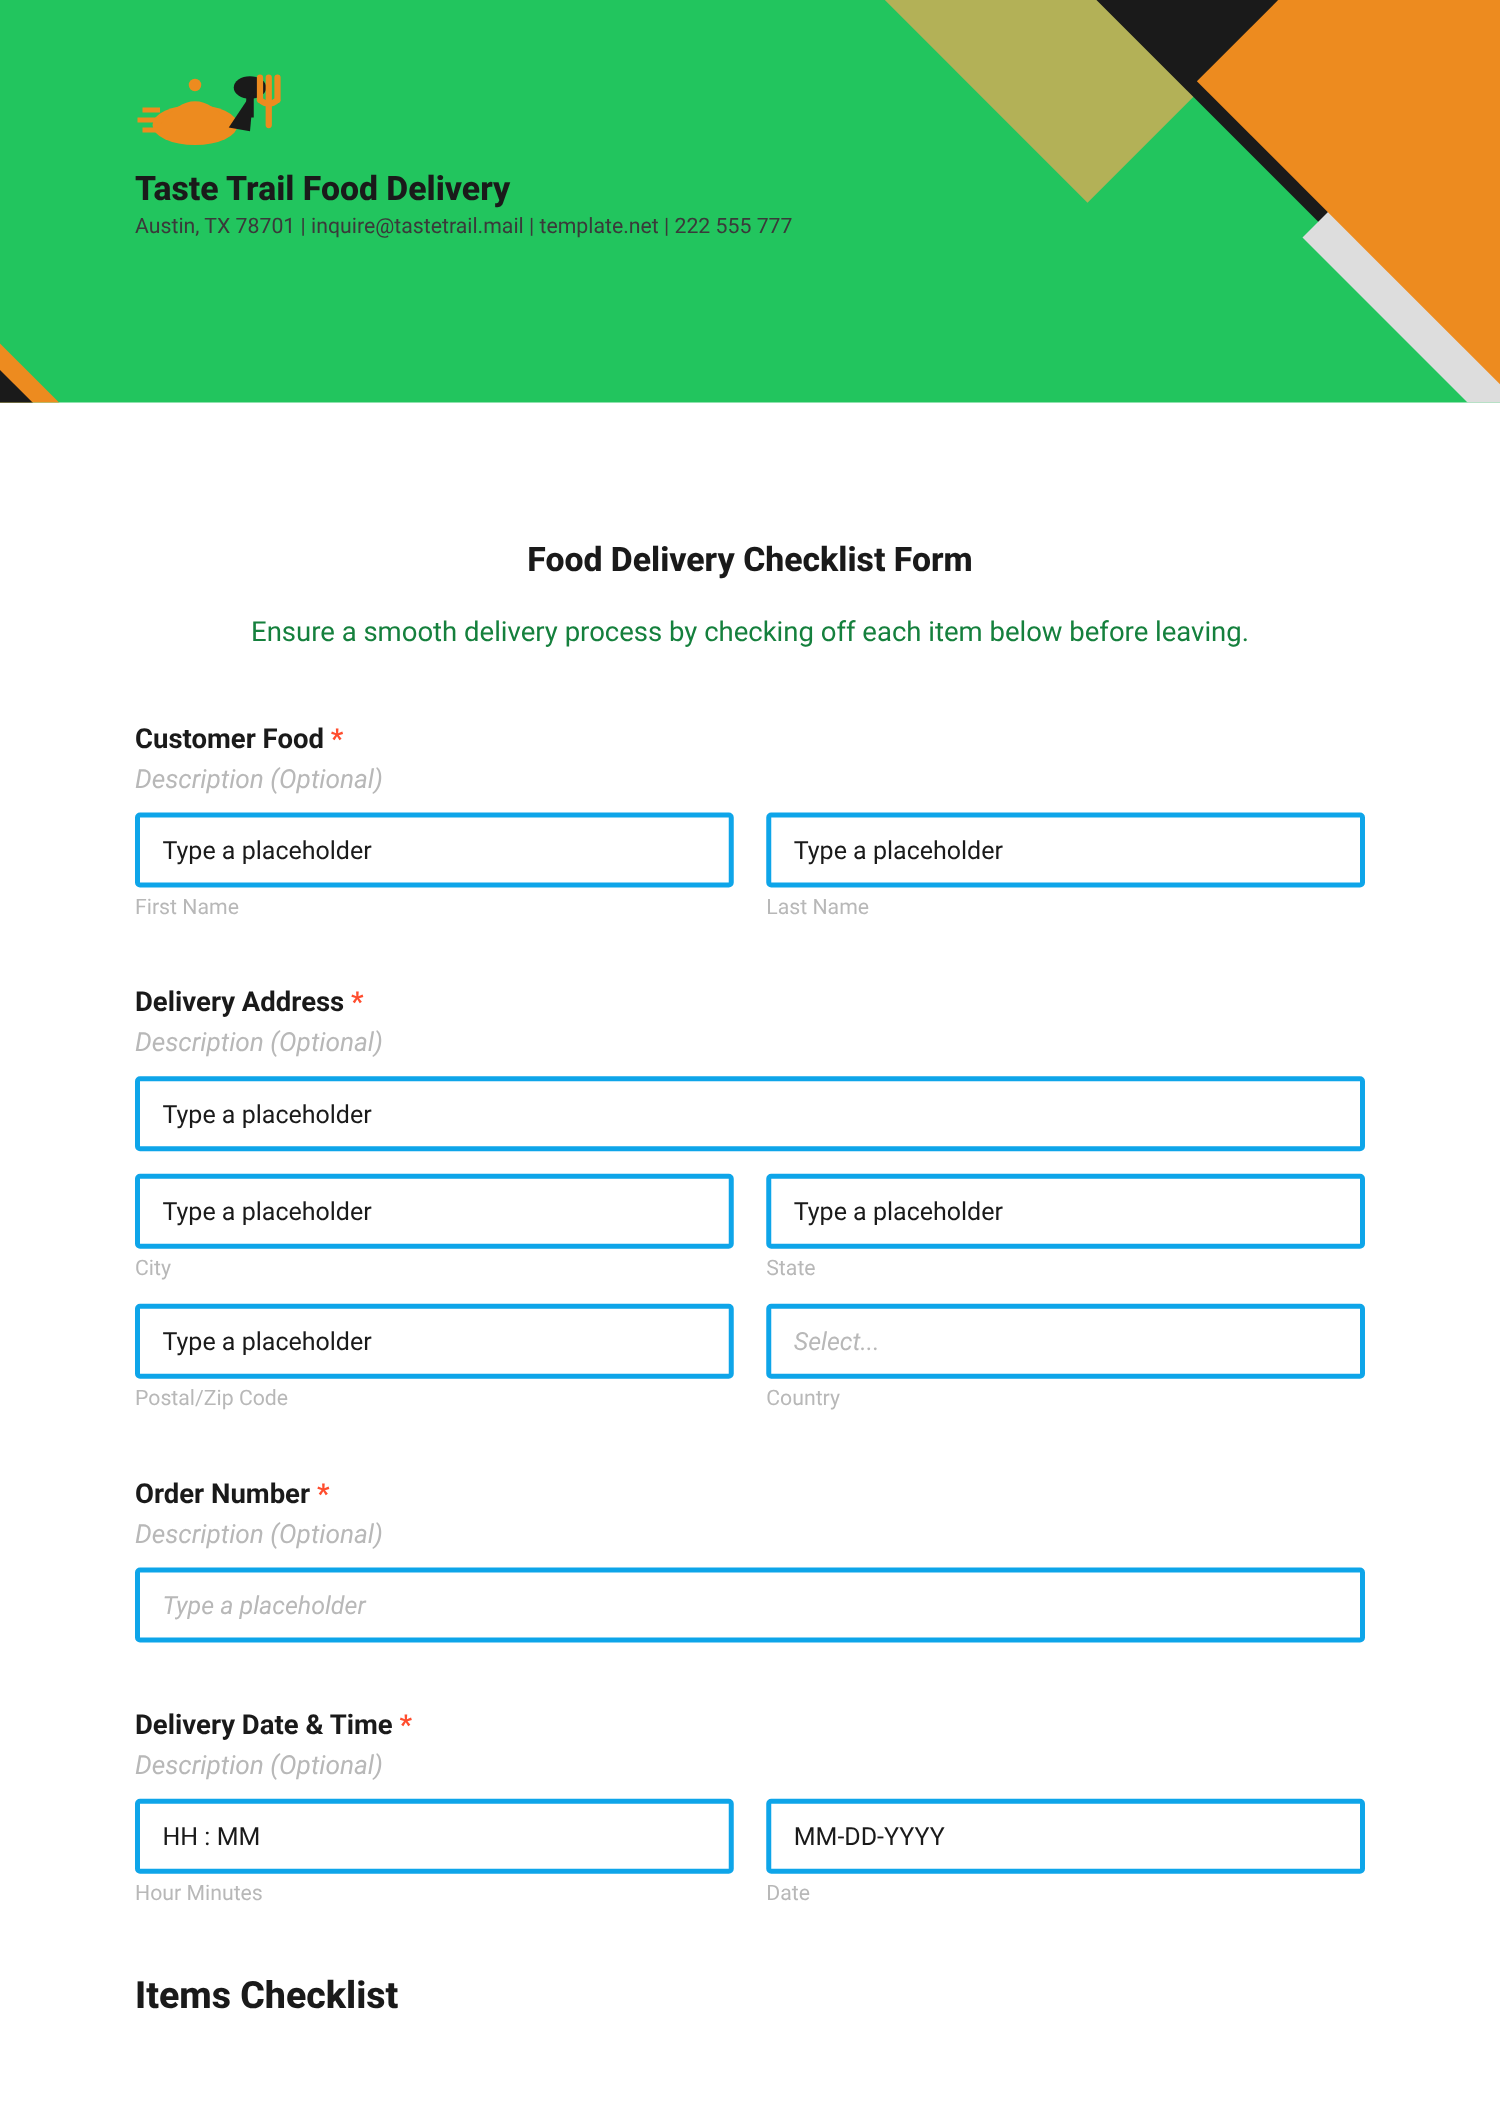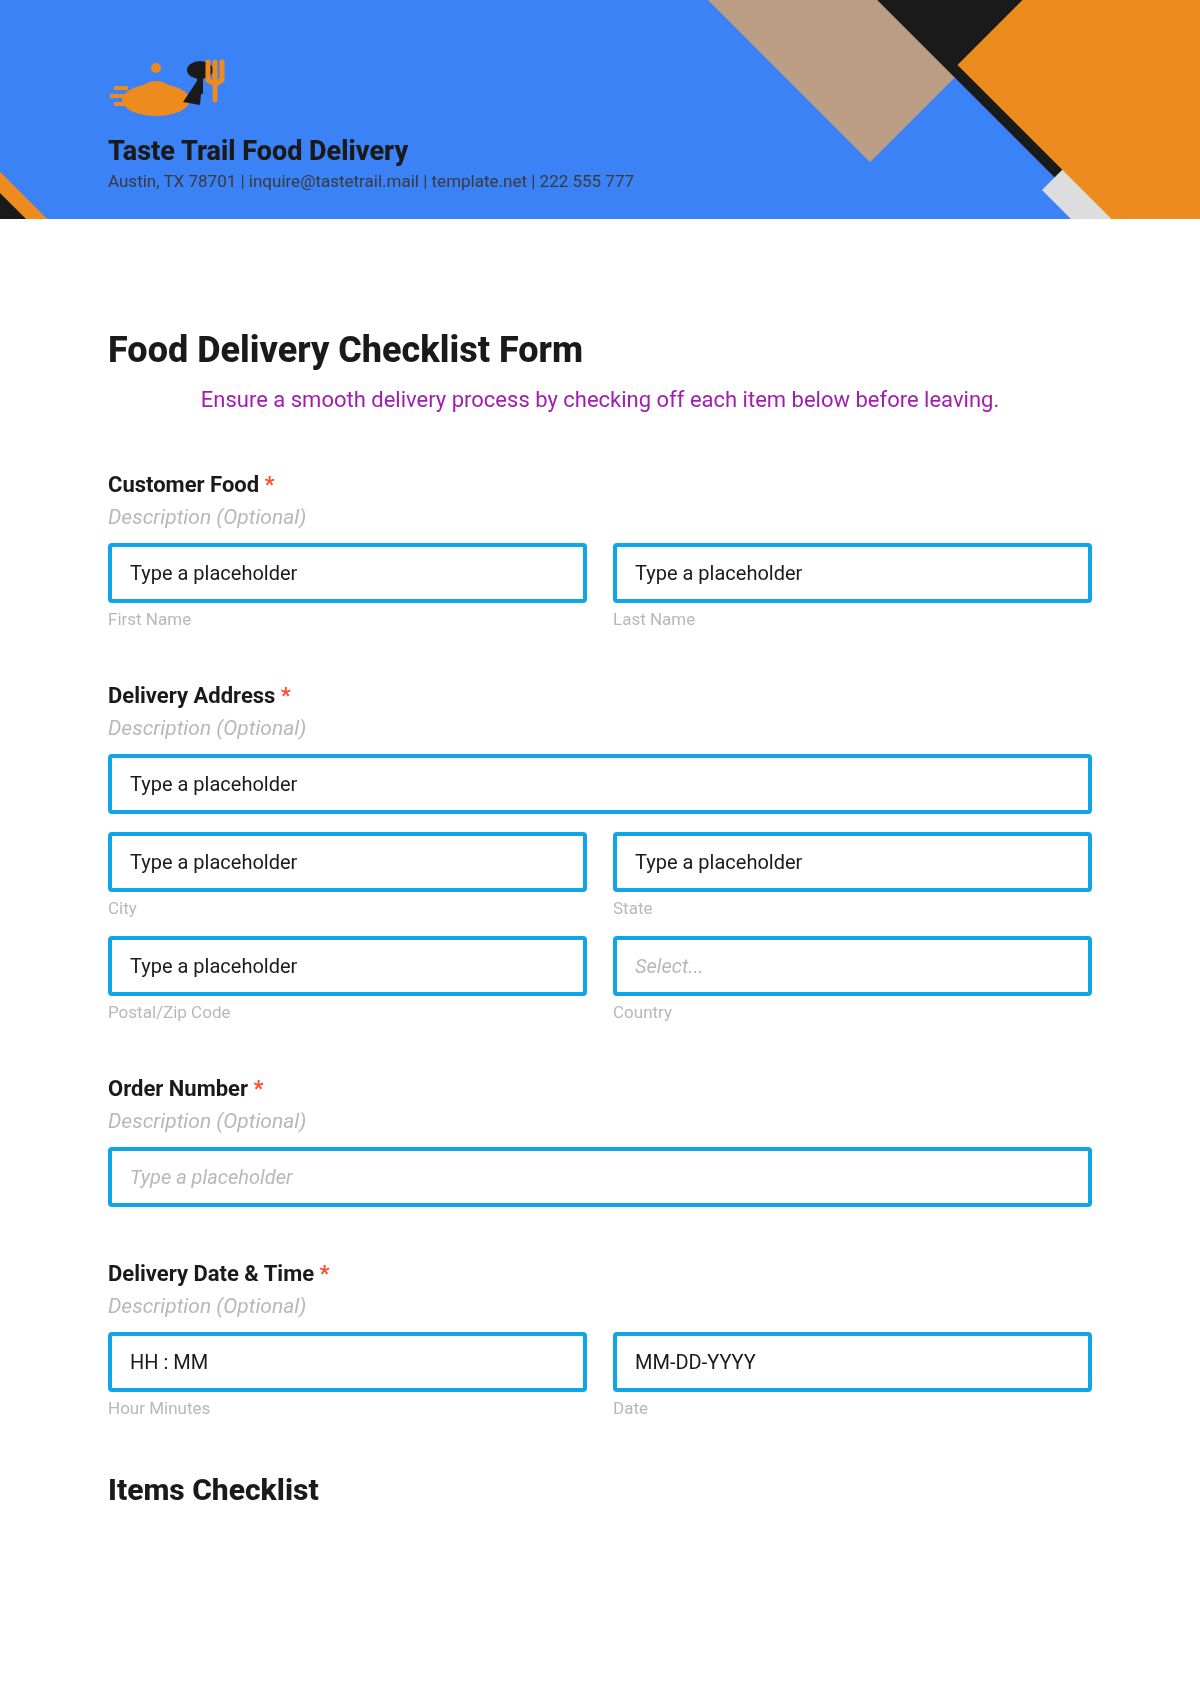--- a/index.html
+++ b/index.html
@@ -4,22 +4,22 @@
 <style>
 * { box-sizing: border-box; margin: 0; padding: 0; }
 body {
   font-family: -apple-system, BlinkMacSystemFont, 'Segoe UI', Roboto, Arial, sans-serif;
   background: #fff;
   width: 1200px;
   color: #1a1a1a;
 }
 .header-bg {
   position: relative;
-  height: 219px;
-  background: #3b82f6;
+  height: 322px;
+  background: #22c55e;
   overflow: hidden;
 }
 .header-bg .shape {
   position: absolute;
 }
 .shape-1 {
   width: 400px; height: 400px;
   background: #1a1a1a;
   transform: rotate(45deg);
   top: -280px; right: -80px;
@@ -74,29 +74,29 @@
   margin-bottom: 4px;
 }
 .company-info {
   font-size: 17px;
   color: #3a3a3a;
 }
 .content {
   padding: 110px 108px 40px 108px;
 }
 .form-title {
-  text-align: left;
-  font-size: 36px;
+  text-align: center;
+  font-size: 27px;
   font-weight: 800;
-  margin-bottom: 16px;
+  margin-bottom: 30px;
 }
 .form-subtitle {
   text-align: center;
   font-size: 22px;
-  color: #a21caf;
+  color: #15803d;
   margin-bottom: 60px;
 }
 .field-group {
   margin-bottom: 54px;
 }
 .field-label {
   font-size: 22px;
   font-weight: 700;
   margin-bottom: 8px;
 }

